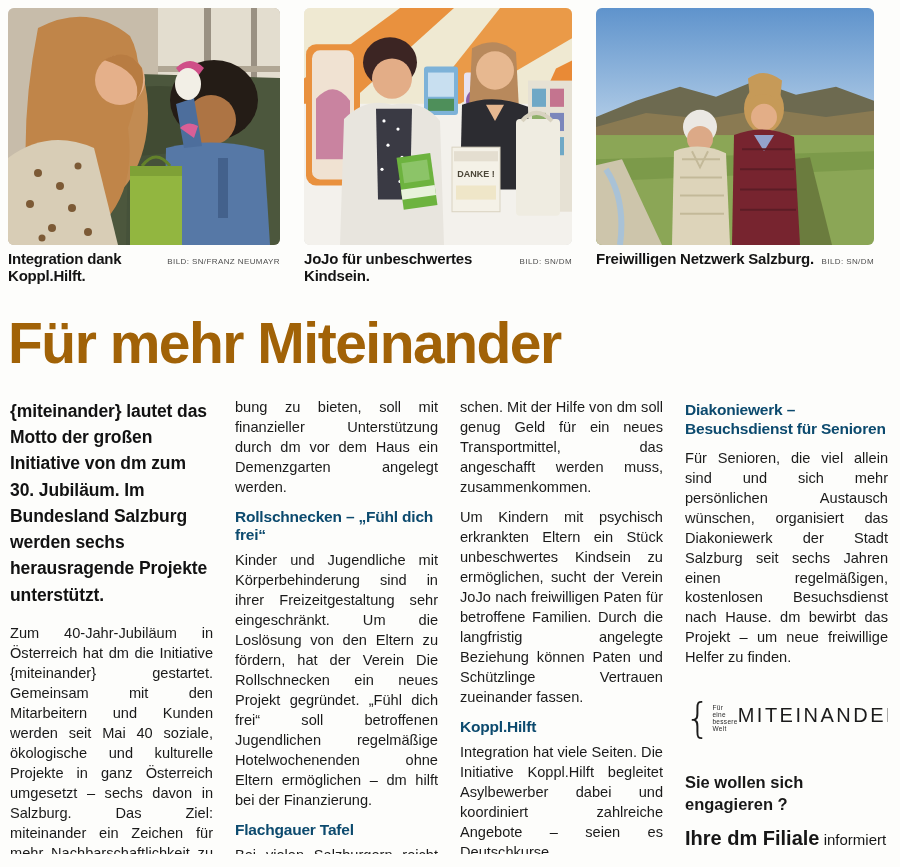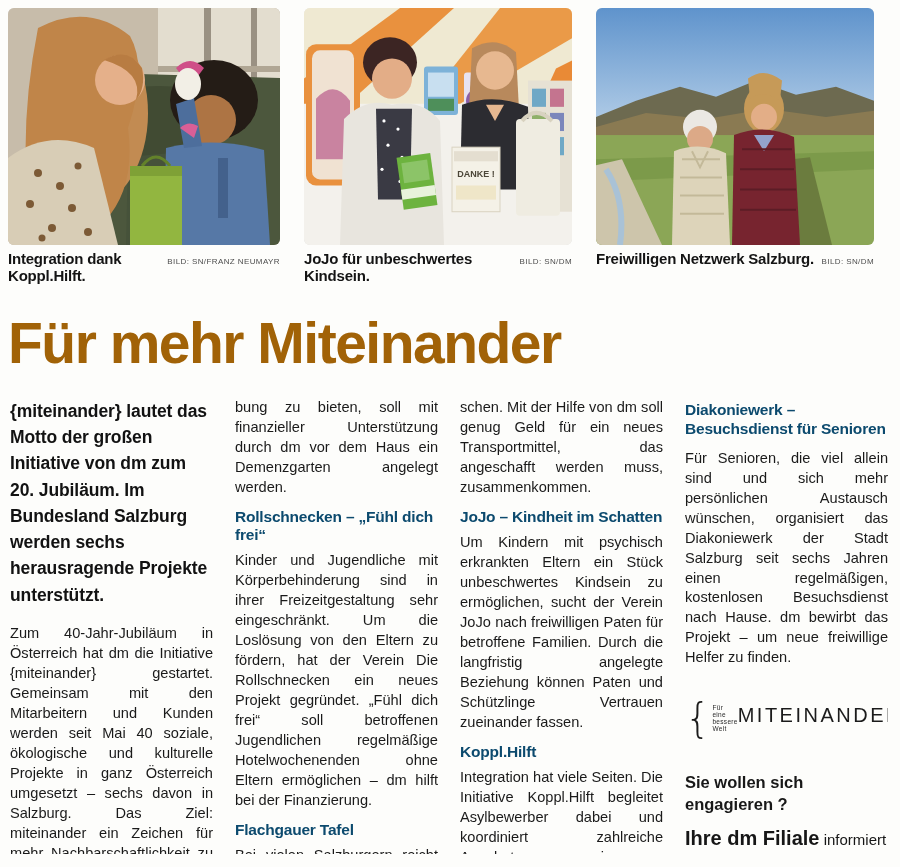--- a/index.html
+++ b/index.html
@@ -222,36 +222,35 @@
         <span class="credit">BILD: SN/DM</span>
       </div>
     </div>
   </div>
 
   <h1 class="headline">Für mehr Miteinander</h1>
 
   <div class="columns">
 
     <div class="col">
-      <p class="lead">{miteinander} lautet das Motto der großen Initiative von dm zum 20. Jubiläum. Im Bundesland Salzburg werden sechs herausragende Projekte unterstützt.</p>
+      <p class="lead">{miteinander} lautet das Motto der großen Initiative von dm zum 30. Jubiläum. Im Bundesland Salzburg werden sechs herausragende Projekte unterstützt.</p>
       <p class="body">Zum 40-Jahr-Jubiläum in Österreich hat dm die Initiative {miteinander} gestartet. Gemeinsam mit den Mitarbeitern und Kunden werden seit Mai 40 soziale, ökologische und kulturelle Projekte in ganz Österreich umgesetzt – sechs davon in Salzburg. Das Ziel: miteinander ein Zeichen für mehr Nachbarschaftlichkeit zu setzen.</p>
 
     </div>
 
     <div class="col">
       <p class="body">bung zu bieten, soll mit finanzieller Unterstützung durch dm vor dem Haus ein Demenzgarten angelegt werden.</p>
       <h3>Rollschnecken – „Fühl dich frei“</h3>
       <p class="body">Kinder und Jugendliche mit Körperbehinderung sind in ihrer Freizeitgestaltung sehr eingeschränkt. Um die Loslösung von den Eltern zu fördern, hat der Verein Die Rollschnecken ein neues Projekt gegründet. „Fühl dich frei“ soll betroffenen Jugendlichen regelmäßige Hotelwochenenden ohne Eltern ermöglichen – dm hilft bei der Finanzierung.</p>
       <h3>Flachgauer Tafel</h3>
       <p class="body">Bei vielen Salzburgern reicht das Einkommen nicht zum Auskommen. Die Flachgauer Tafel rettet qualitativ einwandfreie Lebensmittel vor der Vernichtung und verteilt diese an drei Ausgabestellen an benachteiligte Men-</p>
     </div>
 
     <div class="col">
       <p class="body">schen. Mit der Hilfe von dm soll genug Geld für ein neues Transportmittel, das angeschafft werden muss, zusammenkommen.</p>
-      <h3>JoJo – Kindheit im Schatten</h3>
       <p class="body">Um Kindern mit psychisch erkrankten Eltern ein Stück unbeschwertes Kindsein zu ermöglichen, sucht der Verein JoJo nach freiwilligen Paten für betroffene Familien. Durch die langfristig angelegte Beziehung können Paten und Schützlinge Vertrauen zueinander fassen.</p>
       <h3>Koppl.Hilft</h3>
       <p class="body">Integration hat viele Seiten. Die Initiative Koppl.Hilft begleitet Asylbewerber dabei und koordiniert zahlreiche Angebote – seien es Deutschkurse, Lesepatenschaften oder Hilfe bei der Unterbringung bei Privatpersonen. dm möchte einen Schwimmkurs finanzieren und die Asylbewerber mit Warenspenden unterstützen.</p>
     </div>
 
     <div class="col sidebar">
       <h3 class="first two-line">Diakoniewerk – Besuchsdienst für Senioren</h3>
       <p class="body">Für Senioren, die viel allein sind und sich mehr persönlichen Austausch wünschen, organisiert das Diakoniewerk der Stadt Salzburg seit sechs Jahren einen regelmäßigen, kostenlosen Besuchsdienst nach Hause. dm bewirbt das Projekt – um neue freiwillige Helfer zu finden.</p>
 
       <div class="logo-block">

